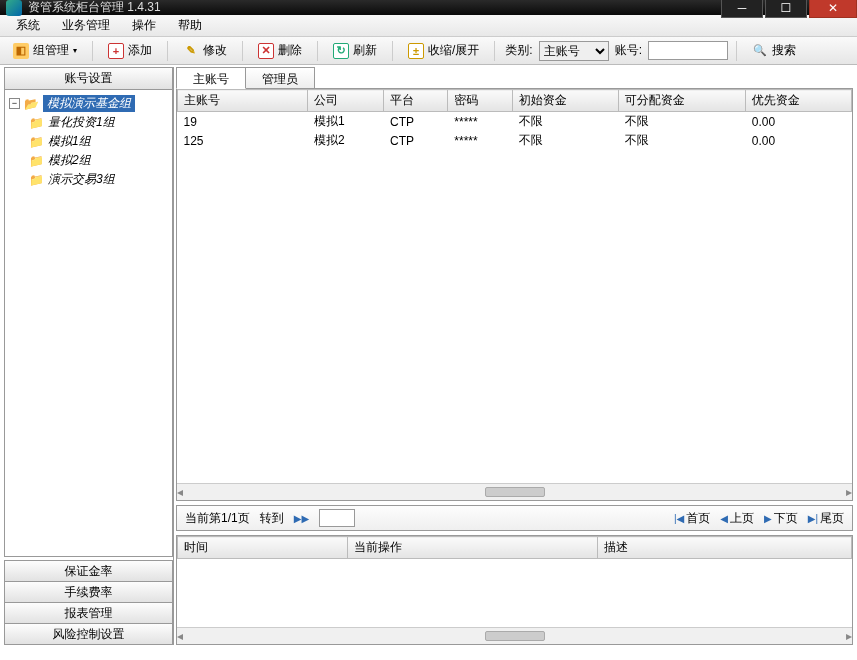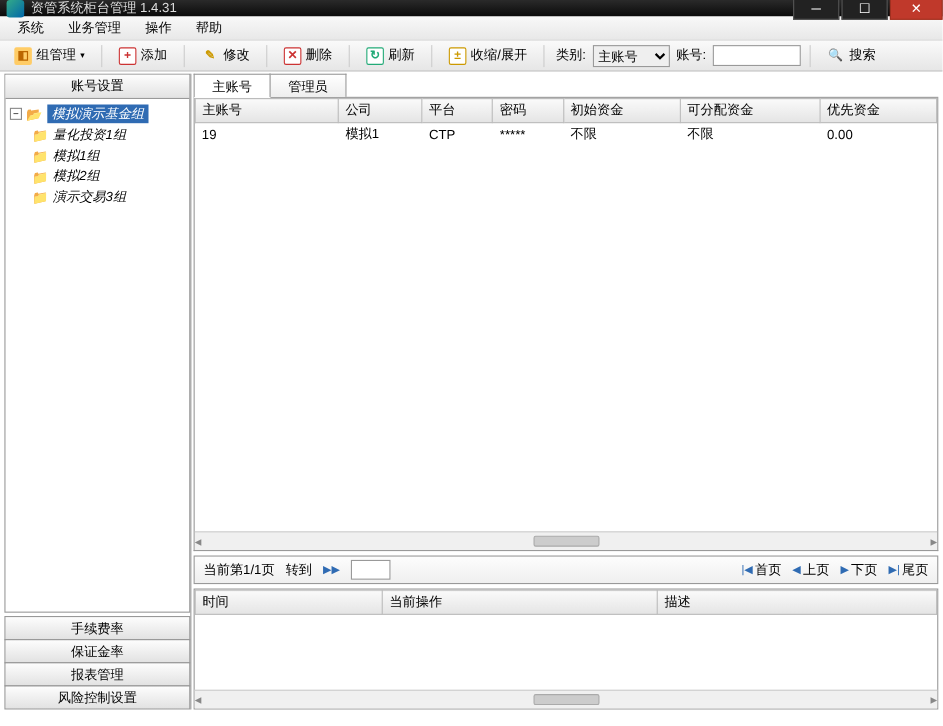--- a/index.html
+++ b/index.html
@@ -164,22 +164,22 @@
             <span class="tree-label">模拟2组</span>
           </div>
           <div class="tree-node">
             <span class="folder">📁</span>
             <span class="tree-label">演示交易3组</span>
           </div>
         </div>
       </div>
     </div>
     <div class="left-stack">
+      <div class="stack-btn">保证金率</div>
       <div class="stack-btn">手续费率</div>
-      <div class="stack-btn">保证金率</div>
       <div class="stack-btn">报表管理</div>
       <div class="stack-btn">风险控制设置</div>
     </div>
   </div>
 
   <div class="right-panel">
     <div class="tabs">
       <div class="tab active">主账号</div>
       <div class="tab">管理员</div>
     </div>
@@ -200,20 +200,29 @@
           <tbody id="grid-body">
               <tr>
                 <td>19</td>
                 <td>模拟1</td>
                 <td>CTP</td>
                 <td>*****</td>
                 <td>不限</td>
                 <td>不限</td>
                 <td>0.00</td>
               </tr>
+              <tr>
+                <td>125</td>
+                <td>模拟2</td>
+                <td>CTP</td>
+                <td>*****</td>
+                <td>不限</td>
+                <td>不限</td>
+                <td>0.00</td>
+              </tr>
             </tbody>
         </table>
       </div>
       <div class="hscroll">◂ <span style="flex:1"></span><span class="thumb"></span><span style="flex:1"></span> ▸</div>
     </div>
 
     <div class="pager">
       <span>当前第1/1页</span>
       <span>转到</span>
       <span class="tri">▶▶</span>

